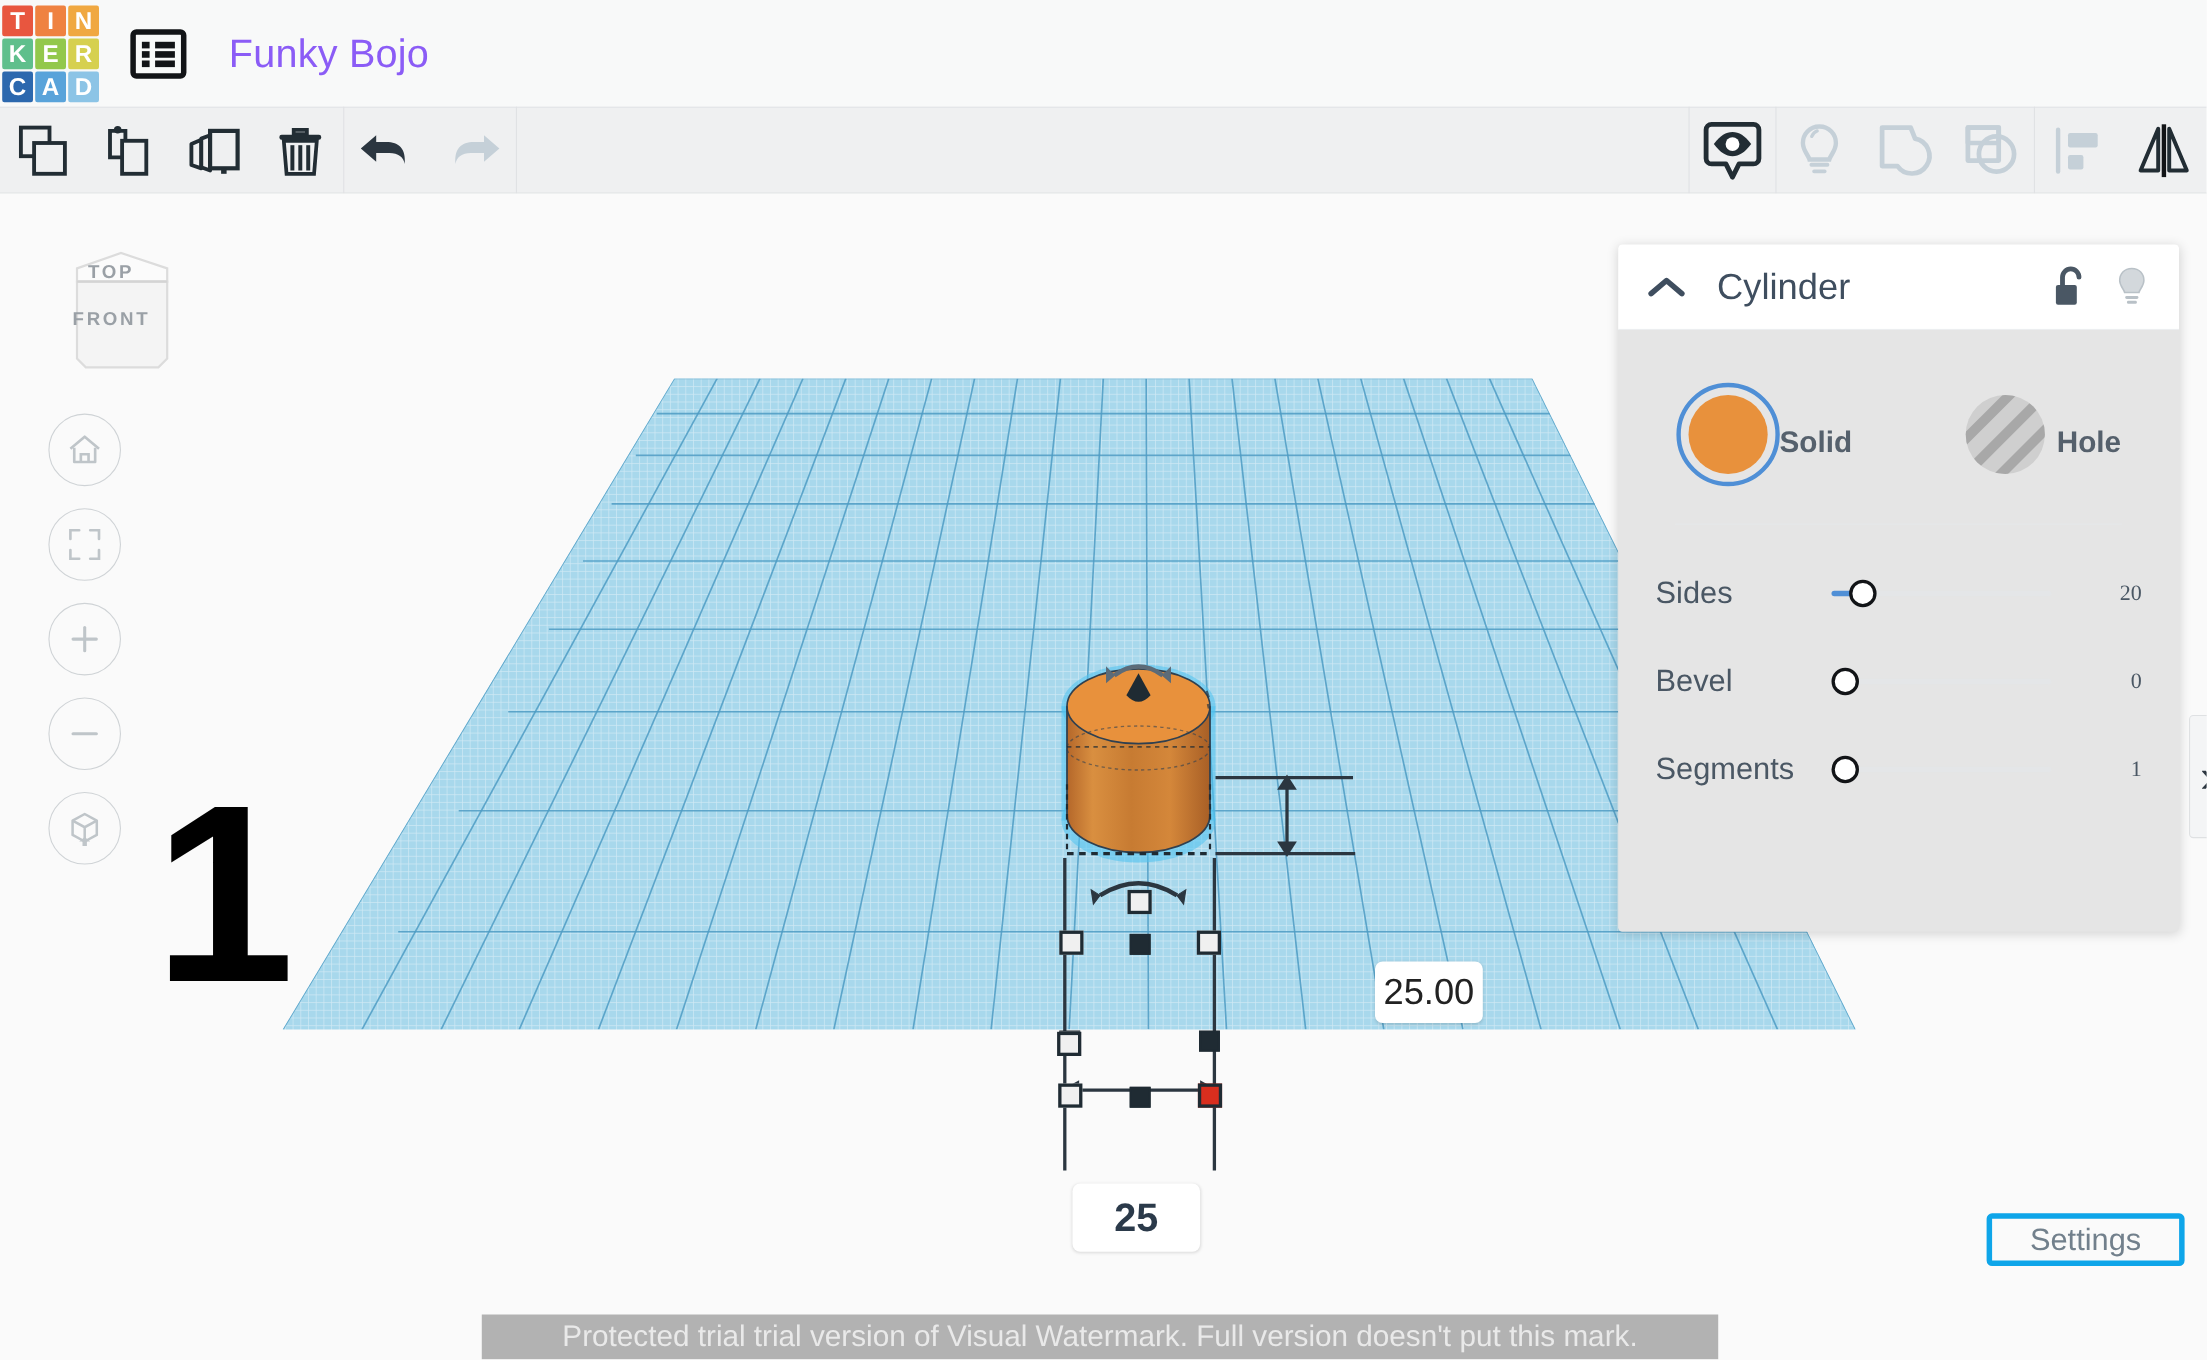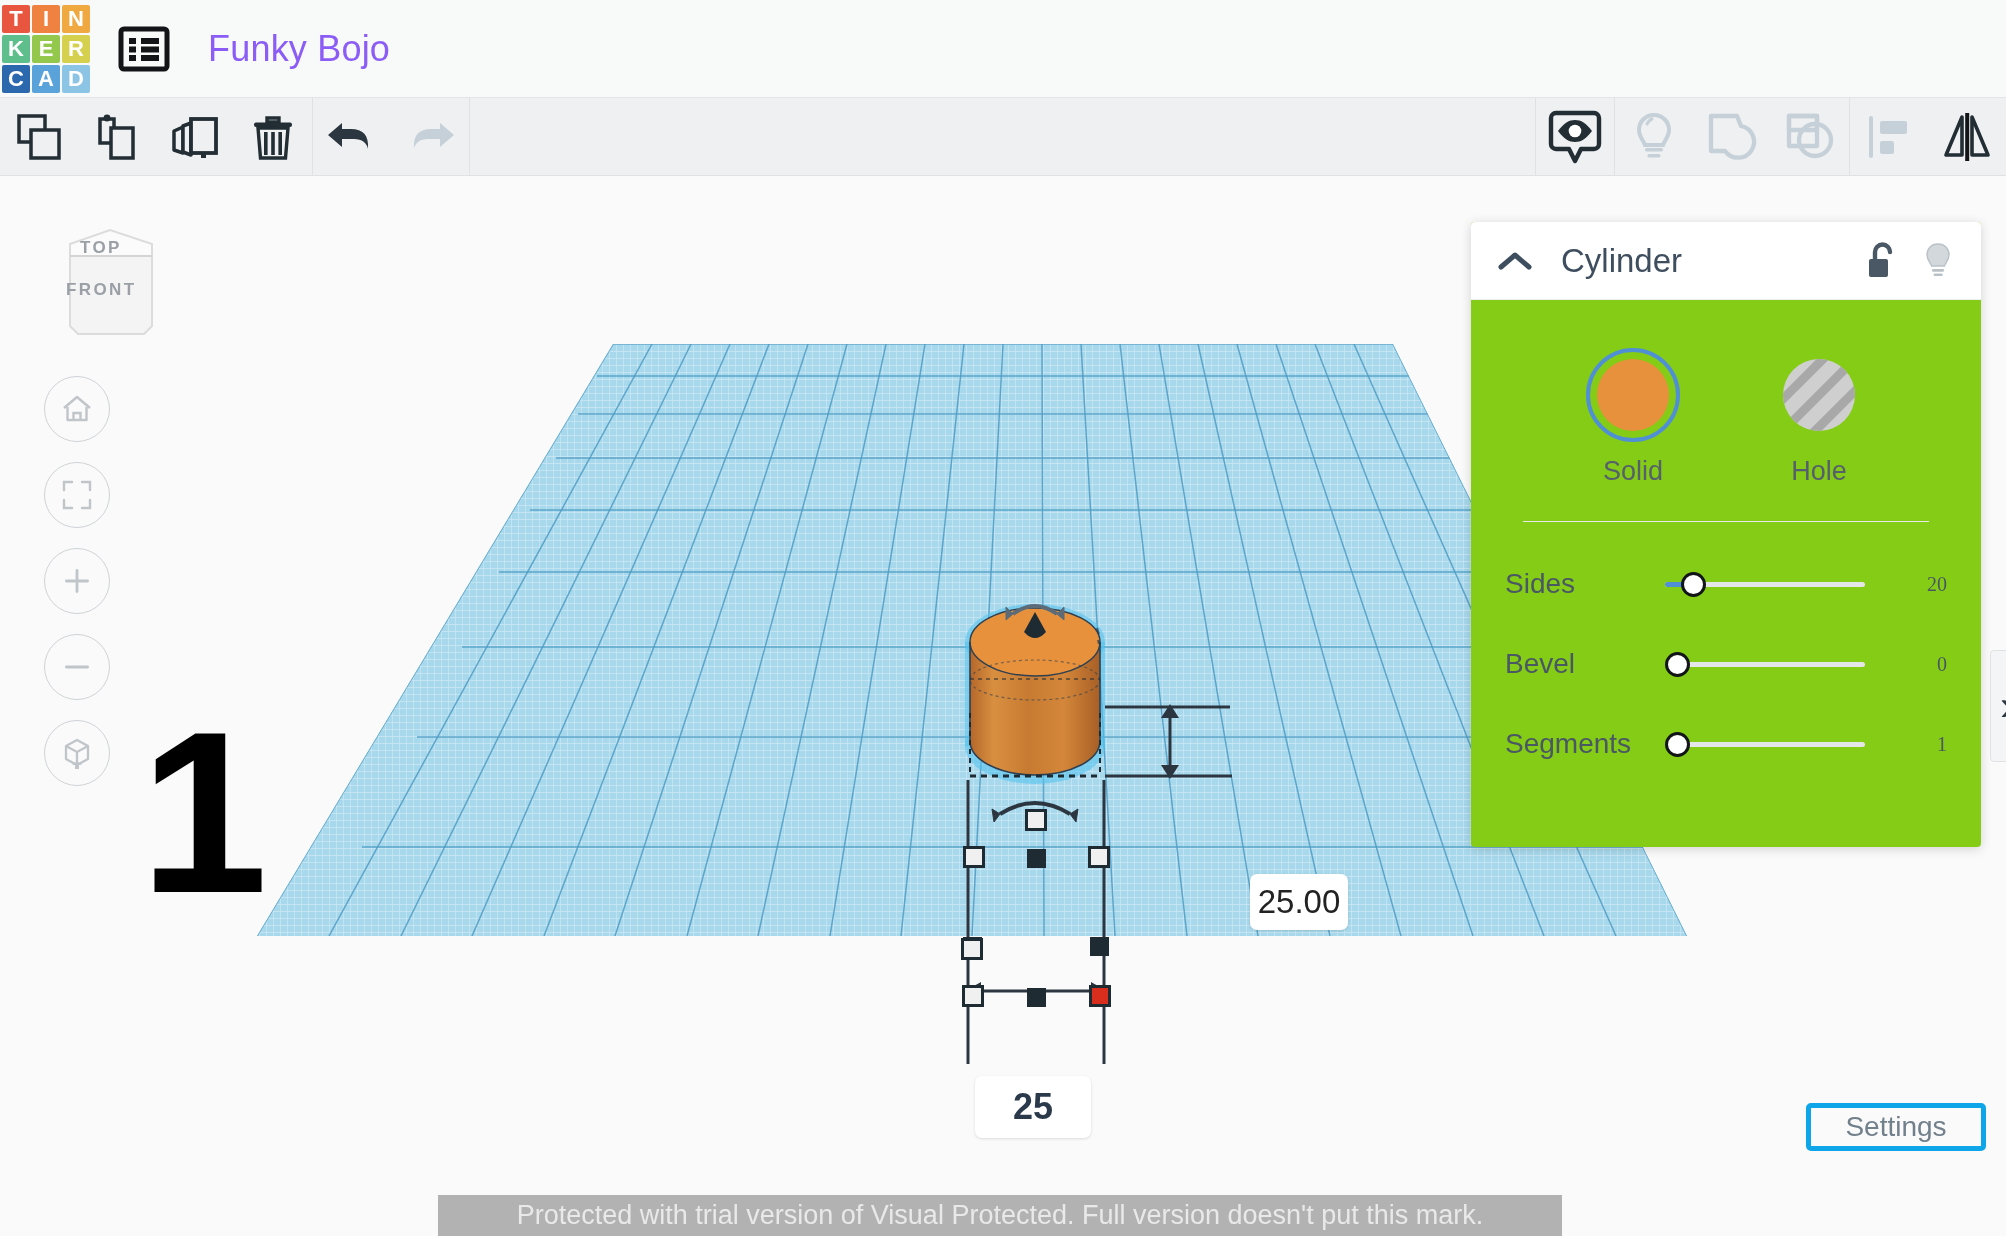--- a/index.html
+++ b/index.html
@@ -119,36 +119,36 @@
     display: flex; align-items: center; justify-content: center;
     color: #e9e9e9; font-size: 27px;
     font-family: "Liberation Sans", sans-serif;
     white-space: nowrap; overflow: hidden;
   }
 
   
   .inspector {
     position: absolute; left: 1471px; top: 222px;
     width: 510px; height: 625px;
-    background: #84cc16;
+    background: #e5e5e5;
     border-radius: 4px;
     box-shadow: 0 2px 11px rgba(0,0,0,0.16);
     overflow: hidden;
   }
   .insp-head {
     height: 78px; background: #ffffff;
     border-bottom: 1px solid #eceef0;
     display: flex; align-items: center; padding: 0 26px;
   }
   .insp-title {
     font-size: 33px; color: #3f4e5f; margin-left: 28px; flex: 1 1 auto;
   }
   .insp-body { padding: 34px 30px 0 30px; }
   .mode-row { display: flex; justify-content: center; gap: 92px; margin-top: 14px; }
-  .mode { display: flex; flex-direction: column; align-items: center; }
+  .mode { display: flex; align-items: center; font-weight: bold; }
   .swatch-wrap {
     width: 94px; height: 94px; border-radius: 50%;
     display: flex; align-items: center; justify-content: center;
   }
   .swatch-wrap.sel { border: 4px solid #4f8fd6; }
   .swatch { width: 72px; height: 72px; border-radius: 50%; }
   .mode-label { margin-top: 14px; font-size: 27px; color: #55606c; }
 
   .insp-divider { height: 1px; background: #e6e8ea; margin: 34px 22px 0 22px; }
 
@@ -505,21 +505,21 @@
     <div class="handle h-black" style="left:963px;  top:761px;"></div>
     <div class="handle h-black" style="left:1090px; top:761px;"></div>
     <div class="handle h-white" style="left:961px;  top:762px;"></div>
     <div class="handle h-white" style="left:962px;  top:809px;"></div>
     <div class="handle h-black" style="left:1027px; top:812px;"></div>
     <div class="handle h-red" style="left:1089px; top:809px;"></div>
 
     <div class="dim-box dim-h">25.00</div>
     <div class="dim-box dim-w">25</div>
 
-    <div class="watermark">Protected with trial version of Visual Protected. Full version doesn't put this mark.</div>
+    <div class="watermark">Protected trial trial version of Visual Watermark. Full version doesn't put this mark.</div>
   </div>
 
   <div class="inspector">
     <div class="insp-head">
       <div>
         <svg class="ic" width="36" height="24" viewBox="0 0 36 24">
           <path d="M4 18L18 6l14 12" fill="none" stroke="#3f4e5f" stroke-width="5" stroke-linecap="round" stroke-linejoin="round"></path>
         </svg>
       </div>
       <div class="insp-title">Cylinder</div>

